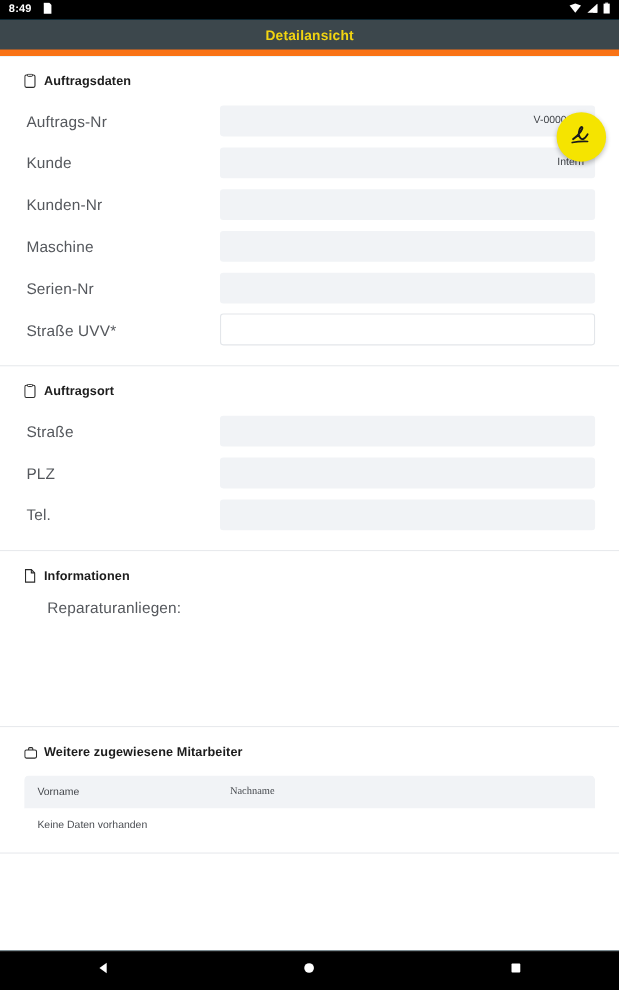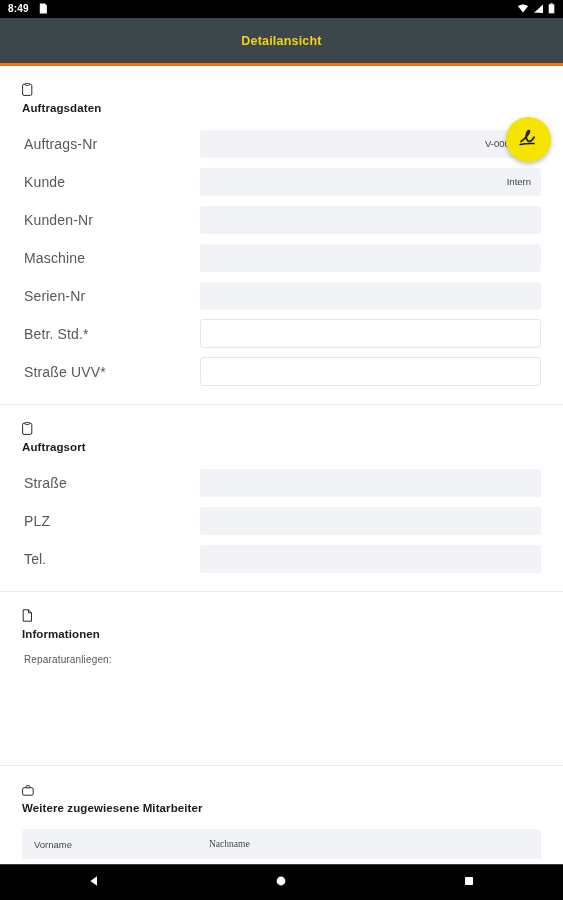--- a/index.html
+++ b/index.html
@@ -37,27 +37,27 @@
   .sb-time {
     font-size: 10px;
     font-weight: bold;
     letter-spacing: 0.2px;
     line-height: 1;
   }
   .sb-ico { display: block; }
 
   
   .titlebar {
-    height: 48px;
+    height: 33px;
     background: #3c474c;
     display: flex;
     align-items: center;
     justify-content: center;
     flex: 0 0 auto;
-    border-bottom: 3px solid #f97316;
+    border-bottom: 6px solid #f97316;
   }
   .titlebar .title {
     color: #f2d411;
     font-size: 12.5px;
     font-weight: bold;
     letter-spacing: 0.2px;
   }
 
   
   .content {
@@ -68,24 +68,23 @@
   }
 
   .section {
     padding: 16px 22px 10px 22px;
     border-bottom: 1px solid #e8eaed;
     position: relative;
   }
 
   .sec-head {
     display: flex;
-    align-items: flex-start;
+    align-items: flex-end;
     gap: 7px;
     margin-bottom: 14px;
-    flex-direction: column;
   }
   .sec-head .sec-title {
     font-size: 11.5px;
     font-weight: bold;
     color: #1c1c1c;
     letter-spacing: 0.1px;
   }
   .sec-icon {
     width: 11px;
     height: 13px;
@@ -122,24 +121,25 @@
     color: #3d4045;
   }
   .fld.editable {
     background: #ffffff;
     border: 1px solid #e3e6ea;
     height: 29px;
   }
 
   
   .info-line {
-    font-size: 10px;
+    font-size: 14px;
     color: #55585d;
     letter-spacing: 0.15px;
     padding-left: 2px;
+    margin-left: 19px;
   }
   .info-gap { height: 45px; }
 
   
   .tbl {
     border-radius: 4px;
     overflow: hidden;
     margin-top: 15px;
   }
   .tbl-head {
@@ -280,24 +280,20 @@
       </div>
       <div class="row">
         <span class="lbl">Maschine</span>
         <div class="fld"></div>
       </div>
       <div class="row">
         <span class="lbl">Serien-Nr</span>
         <div class="fld"></div>
       </div>
       <div class="row">
-        <span class="lbl">Betr. Std.*</span>
-        <div class="fld editable"></div>
-      </div>
-      <div class="row">
         <span class="lbl">Straße UVV*</span>
         <div class="fld editable"></div>
       </div>
     </div>
 
     <div class="section">
       <div class="sec-head">
         <span class="sec-icon">
           <svg width="11" height="13" viewBox="0 0 11 13">
             <rect x="0.6" y="1.2" width="9.2" height="11.2" rx="1.4" stroke="#2a2a2a" stroke-width="1" fill="none"></rect>

